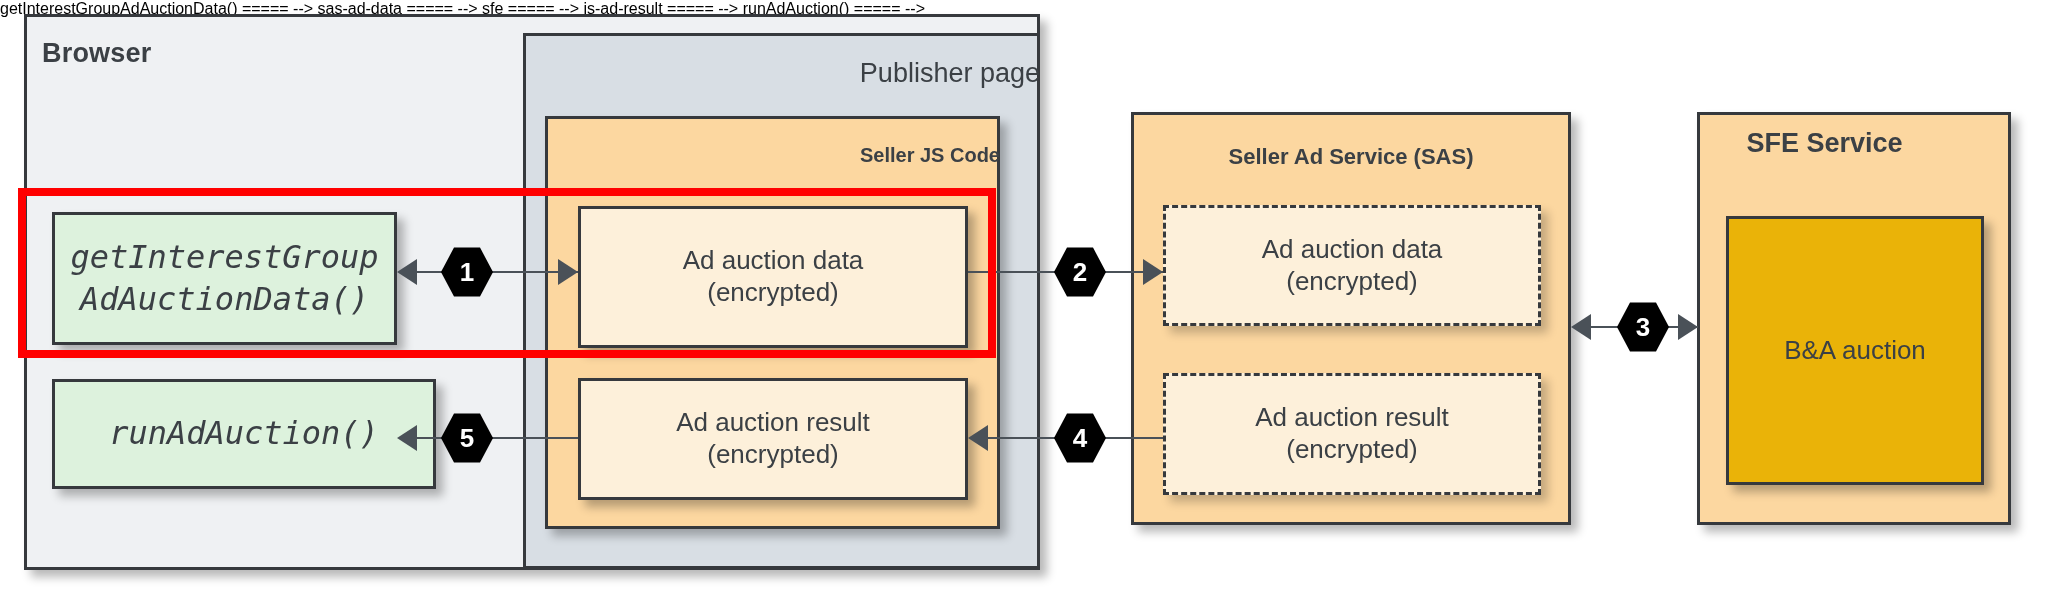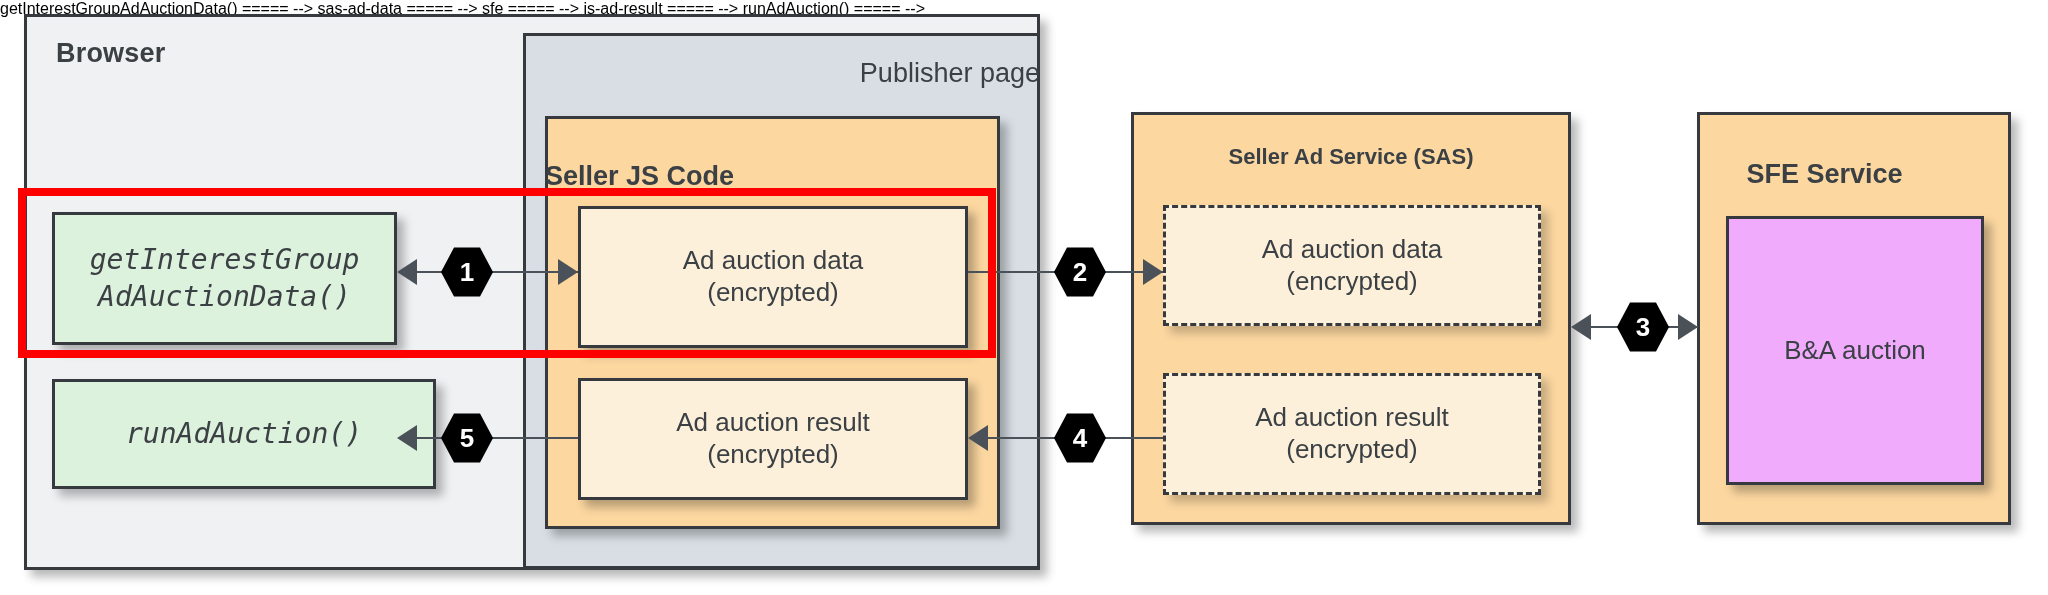--- a/index.html
+++ b/index.html
@@ -31,21 +31,21 @@
 
   
   #browser-container {
     left: 24px;  top: 14px;
     width: 1016px; height: 556px;
     background: #eff1f3;
     border: 3px solid #36393d;
   }
   #browser-label {
     position: absolute;
-    left: 56px; top: 38px;
+    left: 42px; top: 38px;
     font-size: 27px;
     font-weight: bold;
     color: #3b4045;
     letter-spacing: 0.2px;
   }
 
   #publisher-container {
     left: 523px; top: 33px;
     width: 517px; height: 536px;
     background: #d8dee4;
@@ -63,25 +63,24 @@
   #seller-js-container {
     left: 545px; top: 116px;
     width: 455px; height: 413px;
     background: #fcd7a0;
     border: 3px solid #36393d;
   }
   #seller-js-label {
     position: absolute;
     left: 545px; top: 144px;
     width: 455px;
-    text-align: left;
-    font-size: 27px;
-    font-weight: bold;
-    color: #3b4045;
-    margin-top: 17px;
+    text-align: right;
+    font-size: 20px;
+    font-weight: bold;
+    color: #3b4045;
   }
 
   #sas-container {
     left: 1131px; top: 112px;
     width: 440px; height: 413px;
     background: #fcd7a0;
     border: 3px solid #36393d;
   }
   #sas-label {
     position: absolute;
@@ -94,38 +93,38 @@
   }
 
   #sfe-container {
     left: 1697px; top: 112px;
     width: 314px; height: 413px;
     background: #fcd7a0;
     border: 3px solid #36393d;
   }
   #sfe-label {
     position: absolute;
-    left: 1697px; top: 159px;
+    left: 1697px; top: 128px;
     width: 255px;
     text-align: center;
     font-size: 27px;
     font-weight: bold;
     color: #3b4045;
   }
 
   
   .green-box {
     background: #ddf2dd;
     display: flex;
     align-items: center;
     justify-content: center;
     text-align: center;
     font-family: "DejaVu Sans Mono", monospace;
     font-style: italic;
-    font-size: 28px;
+    font-size: 32px;
     line-height: 1.3;
     color: #3b4045;
     white-space: pre-line;
   }
   #green-get-data { left: 52px; top: 212px; width: 345px; height: 133px; }
   #green-run-auction { left: 52px; top: 379px; width: 384px; height: 110px; }
 
   
   .cream-box {
     background: #fdf0da;
@@ -146,21 +145,21 @@
   .dashed-box {
     background: #fdf0da;
     border: 3px dashed #36393d;
     box-shadow: 7px 7px 9px rgba(0,0,0,0.22);
   }
   #sas-ad-data   { left: 1163px; top: 205px; width: 378px; height: 121px; }
   #sas-ad-result { left: 1163px; top: 373px; width: 378px; height: 122px; }
 
   #sfe-auction {
     left: 1726px; top: 216px; width: 258px; height: 269px;
-    background: #f0abfc;
+    background: #eab308;
   }
 
   
   #red-highlight {
     position: absolute;
     left: 18px; top: 188px;
     width: 978px; height: 170px;
     border: 8px solid #ff0000;
     box-sizing: border-box;
     background: transparent;

